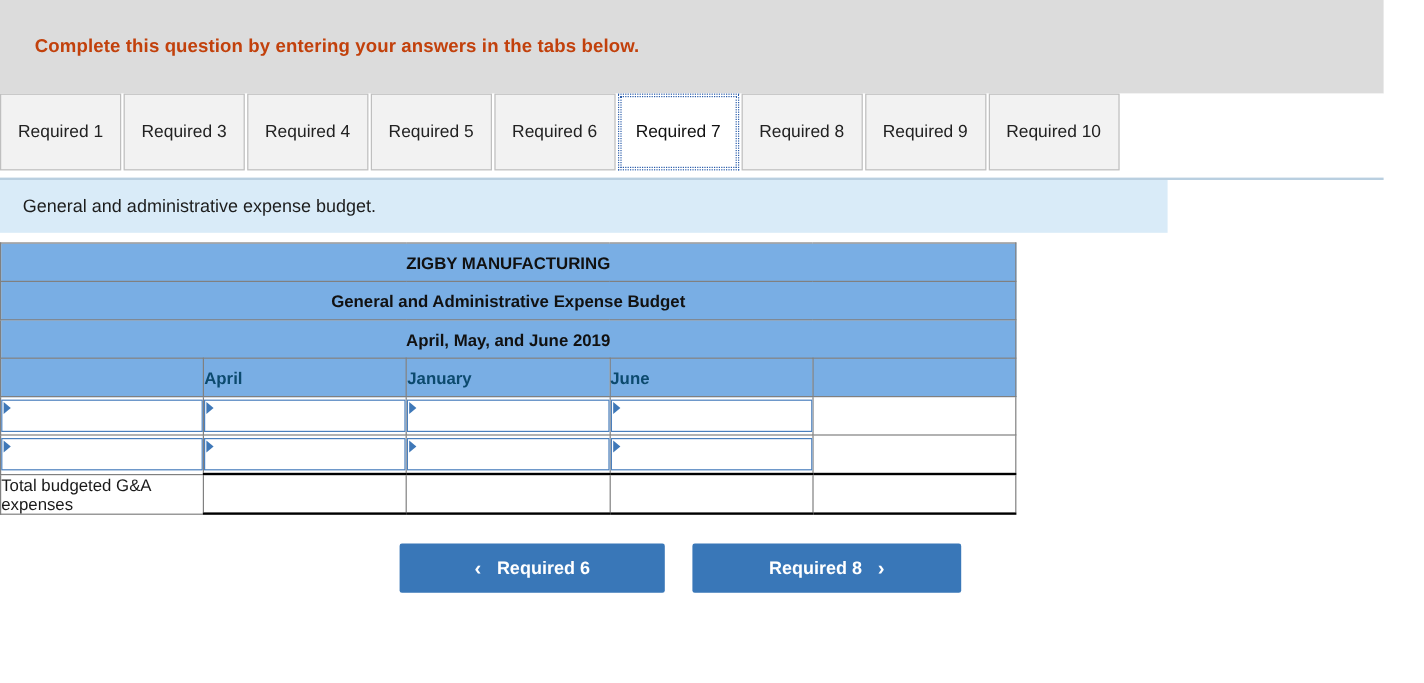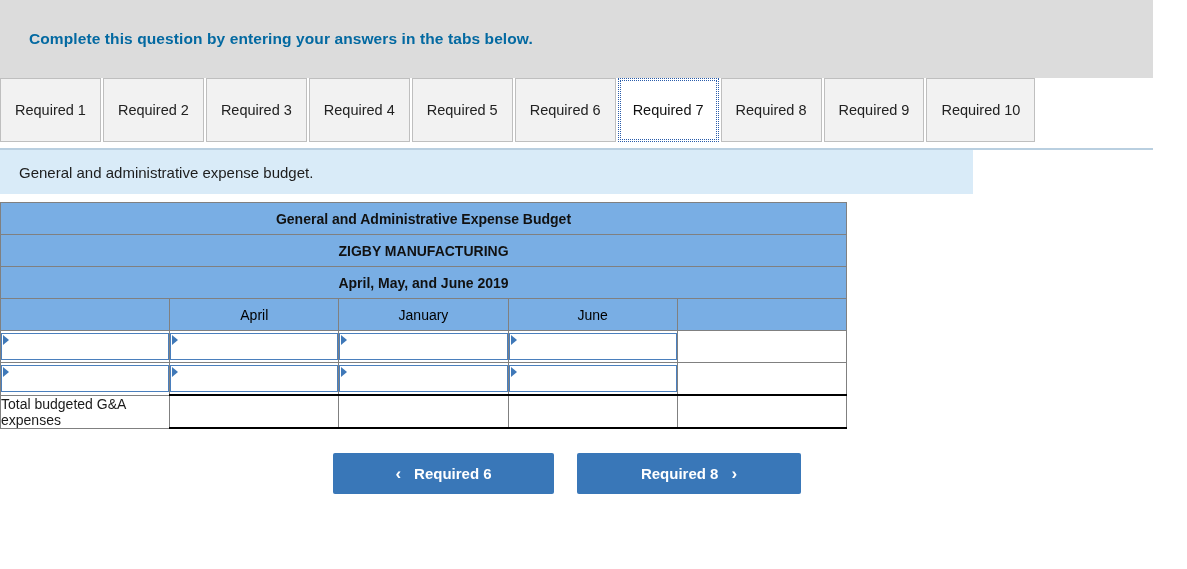--- a/index.html
+++ b/index.html
@@ -22,21 +22,21 @@
     height: 78px;
     background: #dcdcdc;
     box-sizing: border-box;
     display: flex;
     align-items: center;
     padding-left: 29px;
   }
   .banner-text {
     font-size: 15.5px;
     font-weight: bold;
-    color: #0369a1;
+    color: #c2410c;
     letter-spacing: 0.1px;
   }
 
   
   .tabstrip {
     position: relative;
     width: 1153px;
     height: 72px;
     box-sizing: border-box;
     display: flex;
@@ -99,24 +99,24 @@
   .hdr {
     background: #79aee4;
     text-align: center;
     font-weight: bold;
     font-size: 14px;
     color: #111111;
     height: 32px;
   }
   .colhdr {
     background: #79aee4;
-    text-align: center;
-    font-weight: normal;
+    text-align: left;
+    font-weight: bold;
     font-size: 14px;
-    color: #000000;
+    color: #0c4a6e;
     height: 30px;
   }
   .blankhdr { background: #79aee4; }
 
   .label-cell {
     padding-left: 9px;
     font-size: 14px;
     color: #1a1a1a;
     height: 31px;
   }
@@ -187,23 +187,20 @@
 
 <div class="banner">
   <span class="banner-text">Complete this question by entering your answers in the tabs below.</span>
 </div>
 
 <div class="tabstrip" id="tabstrip">
     <div class="tab">
       <span>Required 1</span>
     </div>
     <div class="tab">
-      <span>Required 2</span>
-    </div>
-    <div class="tab">
       <span>Required 3</span>
     </div>
     <div class="tab">
       <span>Required 4</span>
     </div>
     <div class="tab">
       <span>Required 5</span>
     </div>
     <div class="tab">
       <span>Required 6</span>
@@ -223,24 +220,24 @@
   </div>
 
 <div class="subbar">
   <span>General and administrative expense budget.</span>
 </div>
 
 <div class="table-wrap">
   <table class="budget">
     <tbody>
       <tr>
+        <td class="hdr" colspan="5">ZIGBY MANUFACTURING</td>
+      </tr>
+      <tr>
         <td class="hdr" colspan="5">General and Administrative Expense Budget</td>
-      </tr>
-      <tr>
-        <td class="hdr" colspan="5">ZIGBY MANUFACTURING</td>
       </tr>
       <tr>
         <td class="hdr" colspan="5">April, May, and June 2019</td>
       </tr>
       <tr id="colhdr-row">
           <td class="blankhdr" style="width: 308px;"></td>
           <td class="colhdr" style="width: 135px;">April</td>
           <td class="colhdr" style="width: 134px;">January</td>
           <td class="colhdr" style="width: 136px;">June</td>
           <td class="blankhdr" style="width: 134px;"></td>

